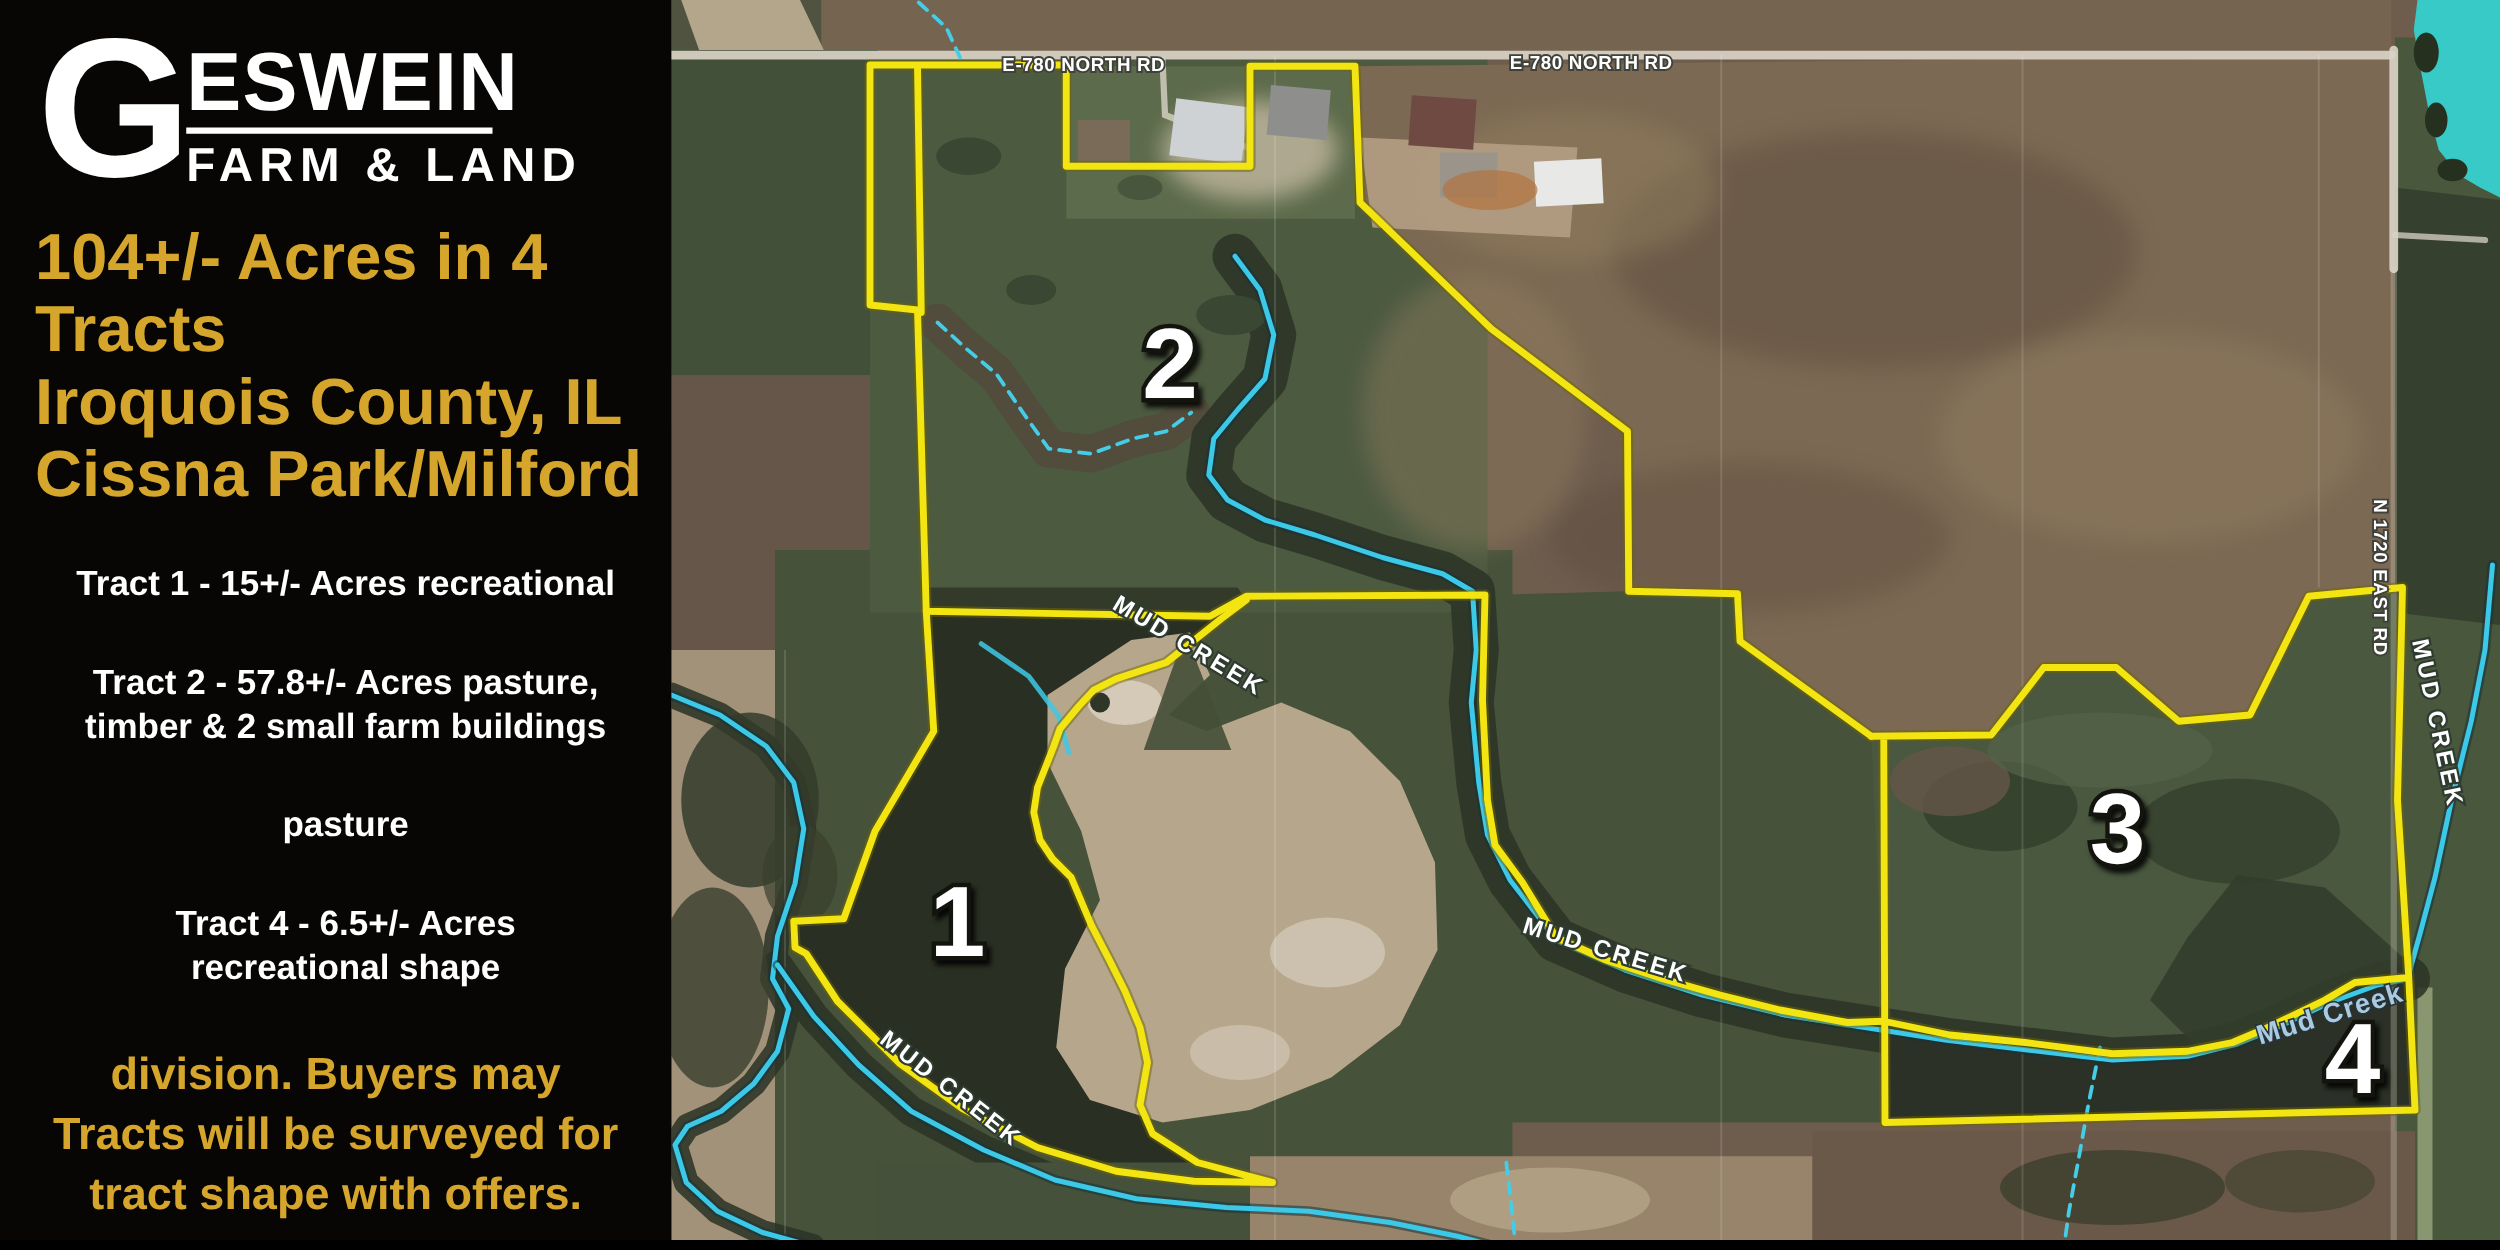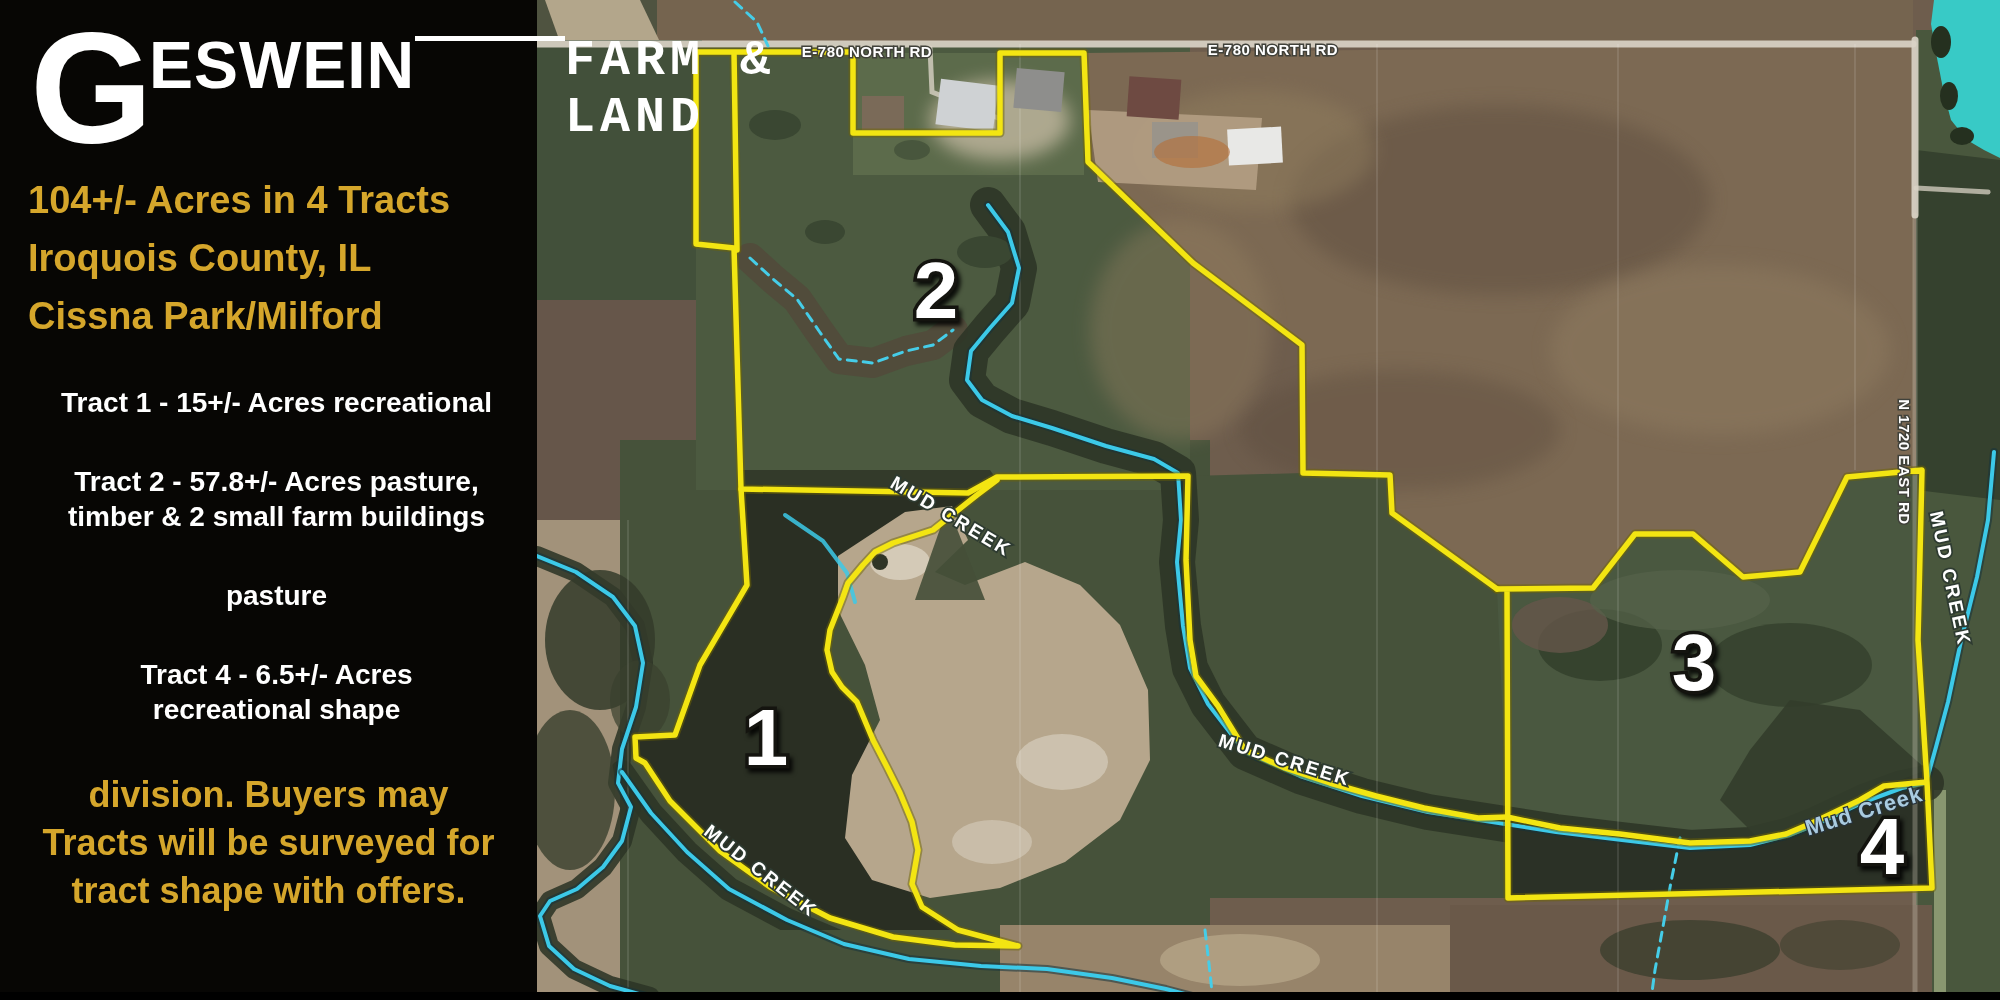--- a/index.html
+++ b/index.html
@@ -2,25 +2,25 @@
 <html><head>
 <meta charset="utf-8">
 <style>
   html,body{margin:0;padding:0;background:#000;}
   .stage{position:relative;width:2000px;height:1000px;background:#000;overflow:hidden;
          font-family:"Liberation Sans",sans-serif;}
   
   .sidebar{position:absolute;left:0;top:0;width:537px;height:992px;background:#070604;color:#fff;z-index:5;}
   .logo{display:flex;align-items:flex-start;padding:26px 0 0 30px;}
   .logo-g{font-size:158px;line-height:0.78;font-weight:900;letter-spacing:-6px;color:#fff;}
-  .logo-right{display:flex;margin-left:2px;margin-top:6px;}
+  .logo-right{display:flex;flex-direction:column;margin-left:2px;margin-top:6px;}
   .logo-name{font-size:66px;font-weight:900;letter-spacing:1px;line-height:1.0;}
   .logo-rule{height:5px;background:#fff;margin:4px 0 5px 0;width:245px;}
-  .logo-tagline{font-size:50px;font-weight:700;letter-spacing:5px;font-family:Liberation Mono, monospace;}
-  .headline{margin:22px 0 0 28px;color:#d5a62b;font-size:38px;font-weight:700;line-height:58px;}
+  .logo-tagline{font-size:38px;font-weight:700;letter-spacing:5px;}
+  .headline{margin:22px 0 0 28px;color:#d5a62b;font-size:52px;font-weight:700;line-height:58px;}
   .tractlist{margin-top:40px;margin-left:16px;}
   .tract-block{text-align:center;font-weight:700;font-size:28px;line-height:35px;color:#fff;margin-bottom:44px;}
   .note{margin-top:24px;text-align:center;color:#d5a62b;font-size:36px;font-weight:700;line-height:48px;}
   
   .map{position:absolute;left:537px;top:0;width:1758px;height:992px;}
   svg{display:block;}
   .ycase{fill:none;stroke:#6f6600;stroke-width:9;opacity:.5;stroke-linejoin:round;stroke-linecap:round;}
   .yline{fill:none;stroke:#f3e512;stroke-width:5.5;stroke-linejoin:round;stroke-linecap:round;}
   .rip{fill:none;stroke:#2c3425;stroke-linejoin:round;stroke-linecap:round;opacity:.88;}
   .ripb{fill:none;stroke:#53483a;stroke-linejoin:round;stroke-linecap:round;opacity:.8;}

